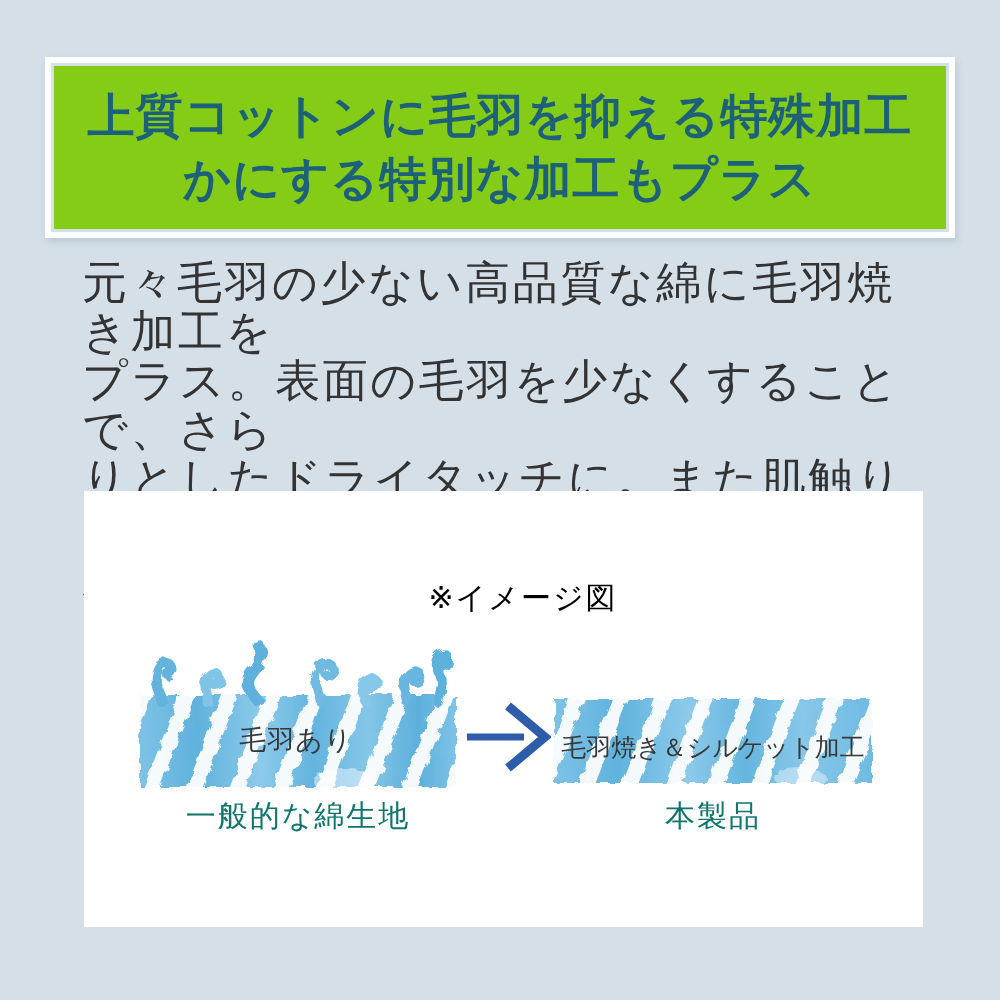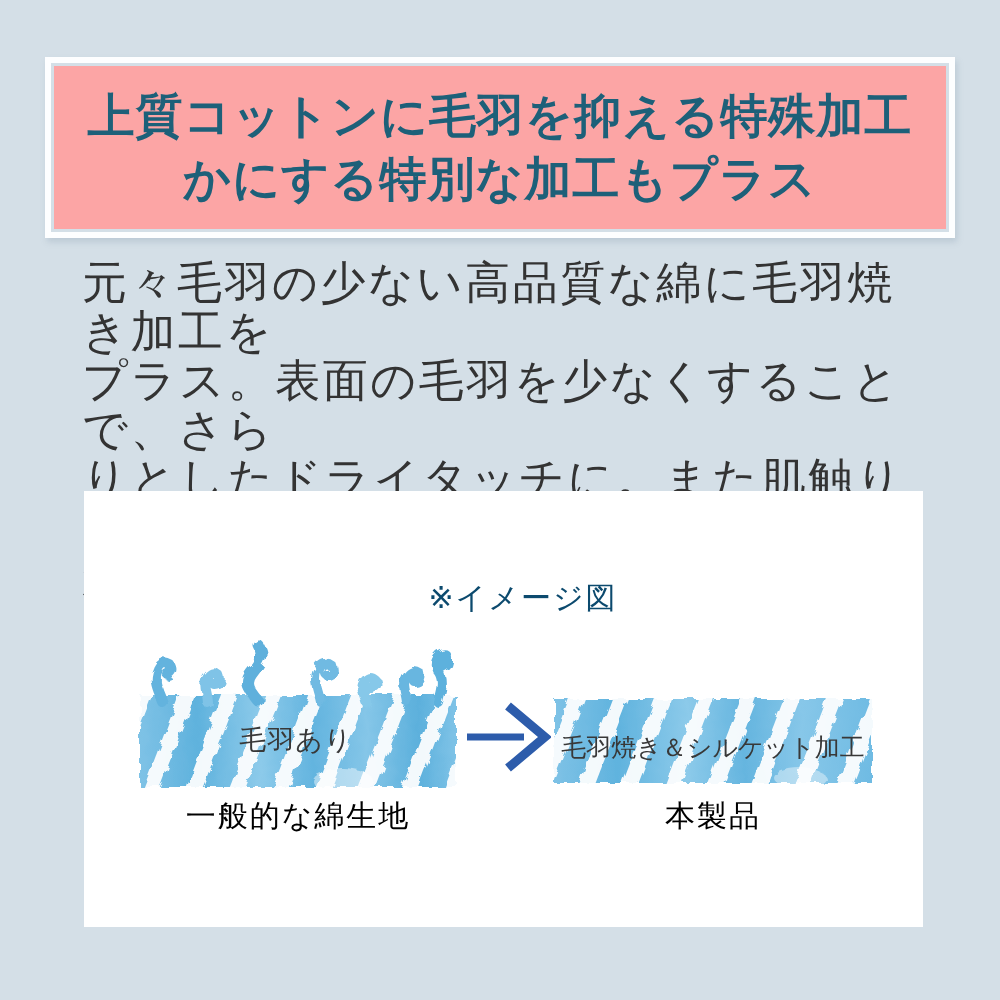--- a/index.html
+++ b/index.html
@@ -14,21 +14,21 @@
   
   .header-frame{
     position:absolute;left:45px;top:57px;width:910px;height:181px;
     border:6px solid #fdfeff;
     box-sizing:border-box;
     padding:3px;
     box-shadow:2px 4px 6px rgba(130,150,168,.28);
   }
   .header-box{
     width:100%;height:100%;
-    background:#fca5a5;
+    background:#84cc16;
     display:flex;flex-direction:column;align-items:center;justify-content:center;
     box-sizing:border-box;
   }
   .header-line{
     font-family:"Liberation Serif","DejaVu Serif",serif;
     font-weight:600;
     font-size:47px;
     line-height:63px;
     letter-spacing:1px;
     color:var(--headline,#1d6079);
@@ -48,39 +48,39 @@
   }
 
   
   .illus{
     position:absolute;left:84px;top:491px;width:839px;height:436px;
     background:#ffffff;
   }
   .illus-caption{
     position:absolute;left:339px;top:87px;width:200px;
     text-align:center;
-    font-size:30px;letter-spacing:2px;color:#0c4a6e;
+    font-size:30px;letter-spacing:2px;color:#000000;
   }
   .fabric-left{position:absolute;left:54px;top:142px;width:320px;height:155px;}
   .fabric-right{position:absolute;left:468px;top:205px;width:322px;height:90px;}
   .arrow-wrap{position:absolute;left:382px;top:210px;width:85px;height:72px;}
 
   .band-label{
     position:absolute;
     color:#383838;
     text-align:center;
     white-space:nowrap;
   }
   .band-label.before{left:132px;top:231px;width:160px;font-size:27px;letter-spacing:1px;}
   .band-label.after{left:474px;top:240px;width:310px;font-size:25px;letter-spacing:0px;}
 
   .fabric-caption{
     position:absolute;top:305px;
     text-align:center;
-    font-size:30px;letter-spacing:2px;color:#000000;
+    font-size:30px;letter-spacing:2px;color:#0f766e;
     white-space:nowrap;
   }
   .fabric-caption.before{left:54px;width:320px;}
   .fabric-caption.after{left:468px;width:322px;}
 </style>
 </head>
 <body>
 
 <div class="canvas">
 

